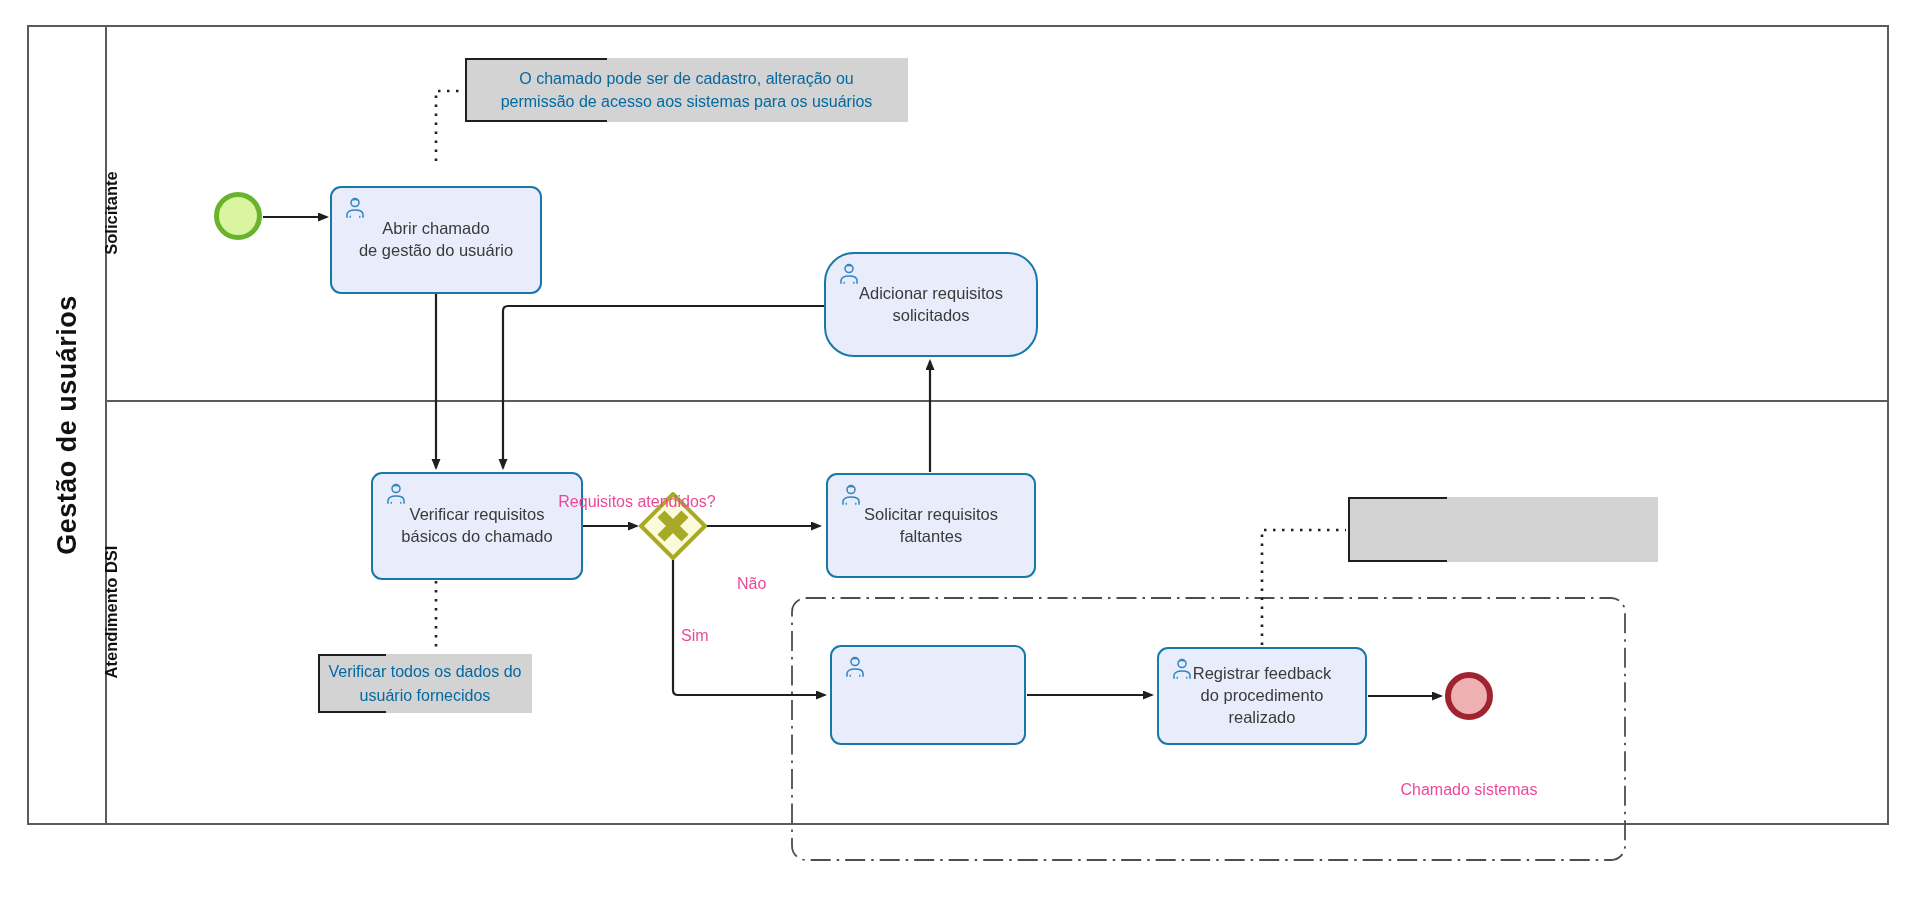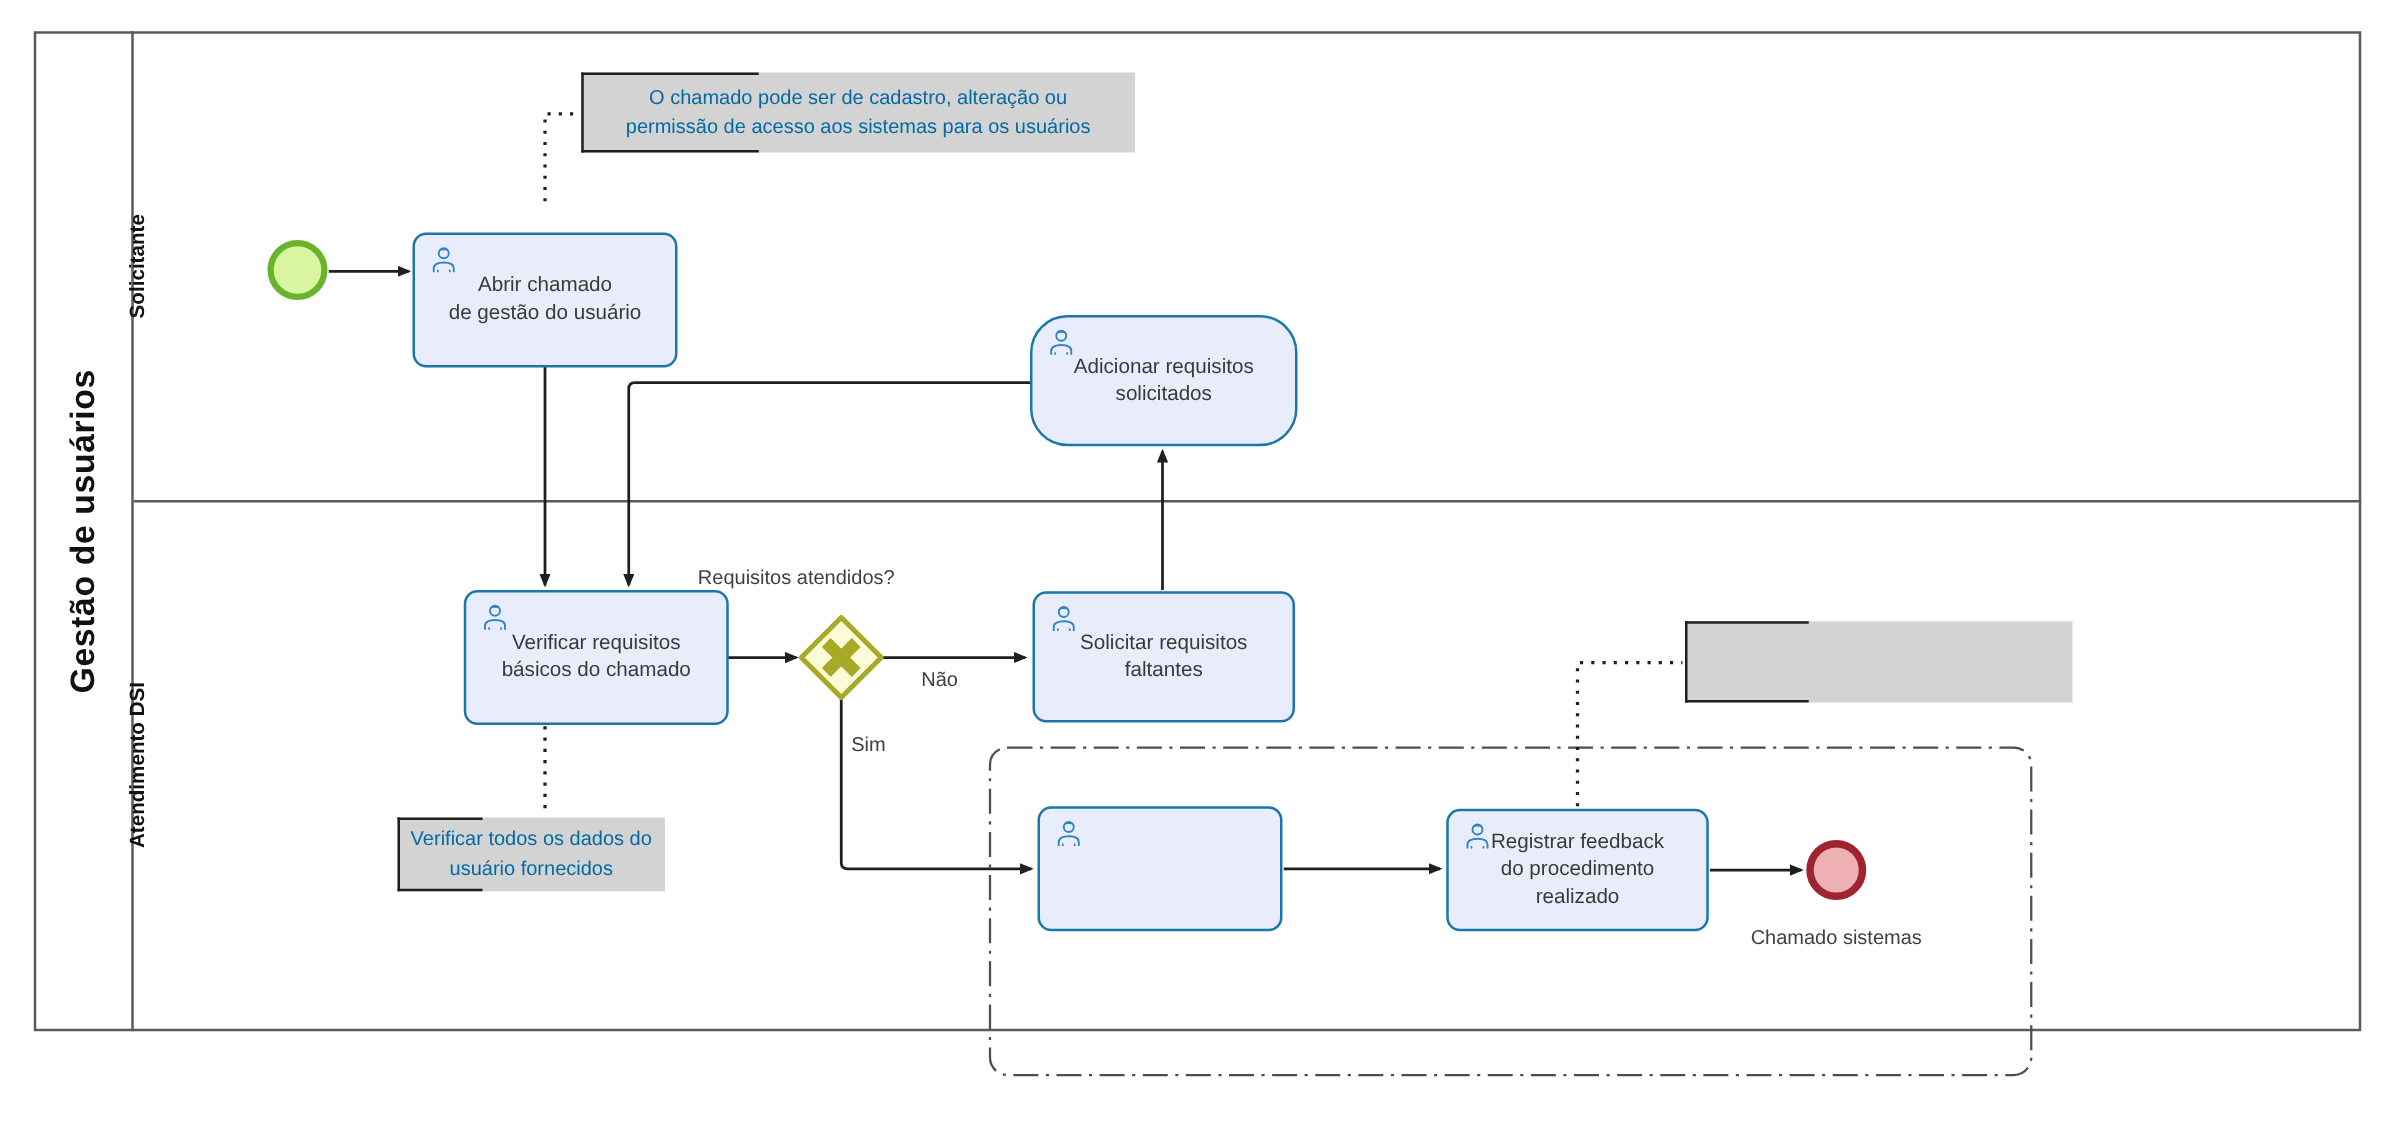--- a/index.html
+++ b/index.html
@@ -30,21 +30,21 @@
   .annotation{
     position:absolute;background:#d3d3d3;display:flex;align-items:center;justify-content:center;
     text-align:center;font-size:16px;color:#0369a1;line-height:1.45;
   }
   .annotation .txt{white-space:pre-line;}
   .annotation .bracket{
     position:absolute;left:0;top:0;bottom:0;width:32%;
     border:2px solid #1f1f1f;border-right:none;box-sizing:border-box;
   }
   
-  .flabel{position:absolute;font-size:16px;color:#404040;}
+  .flabel{position:absolute;font-size:16px;color:#ec4899;margin-top:39px;}
   .center{text-align:center;}
   svg.layer{position:absolute;left:0;top:0;pointer-events:none;}
 </style>
 </head>
 <body>
 
 <div id="canvas">
 
   <div class="abs pool-border"></div>
   <div class="abs pool-title-col"></div>

